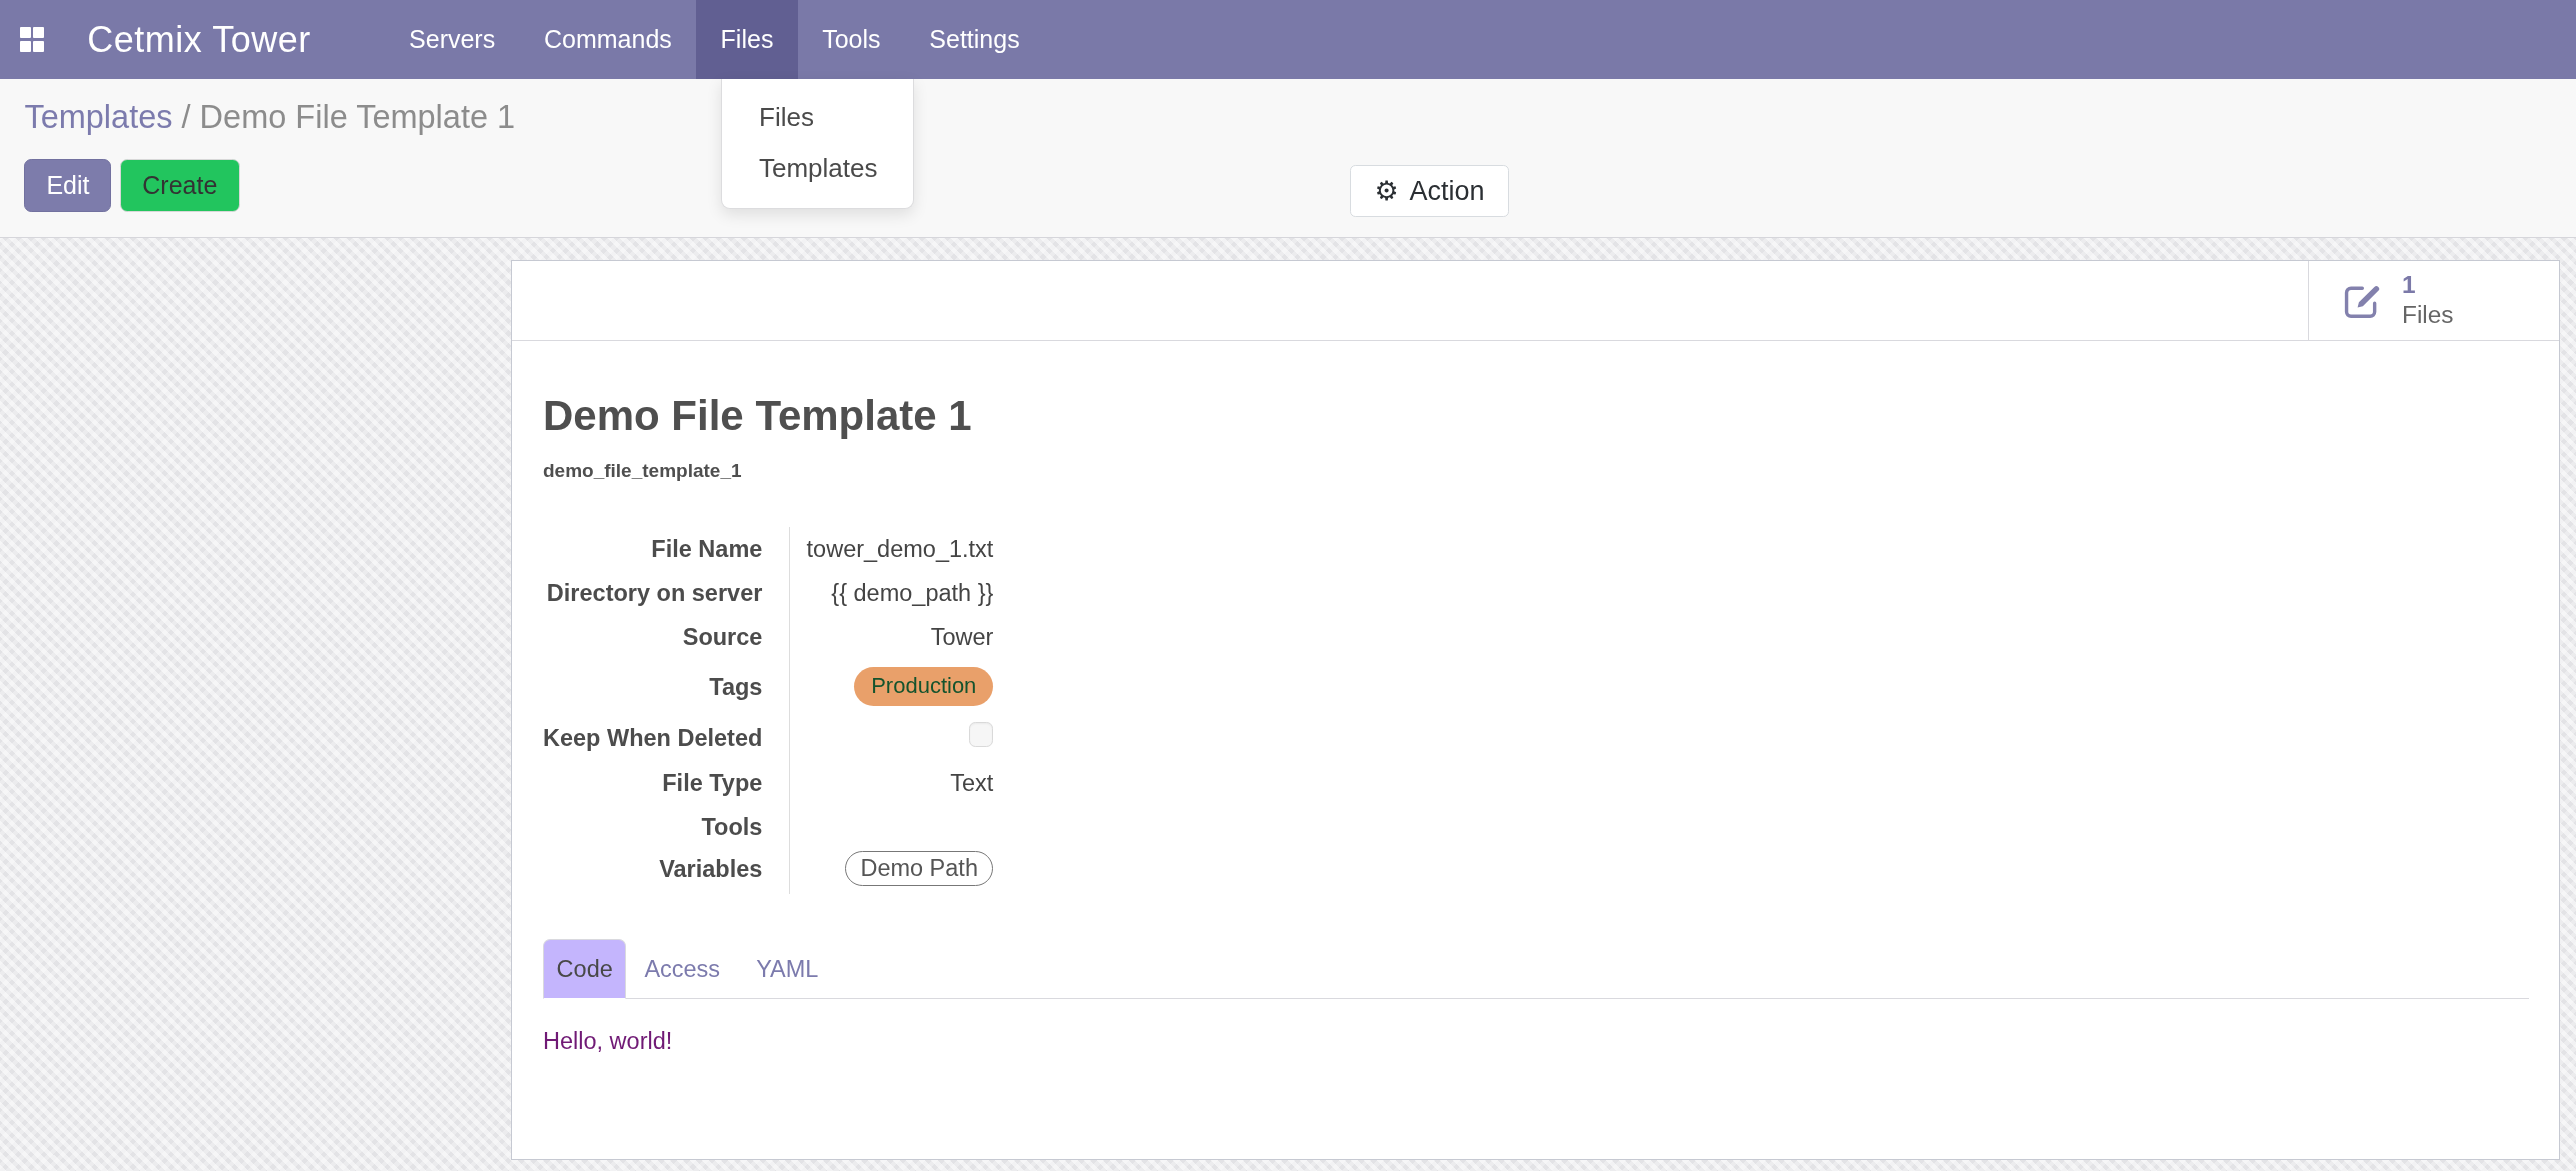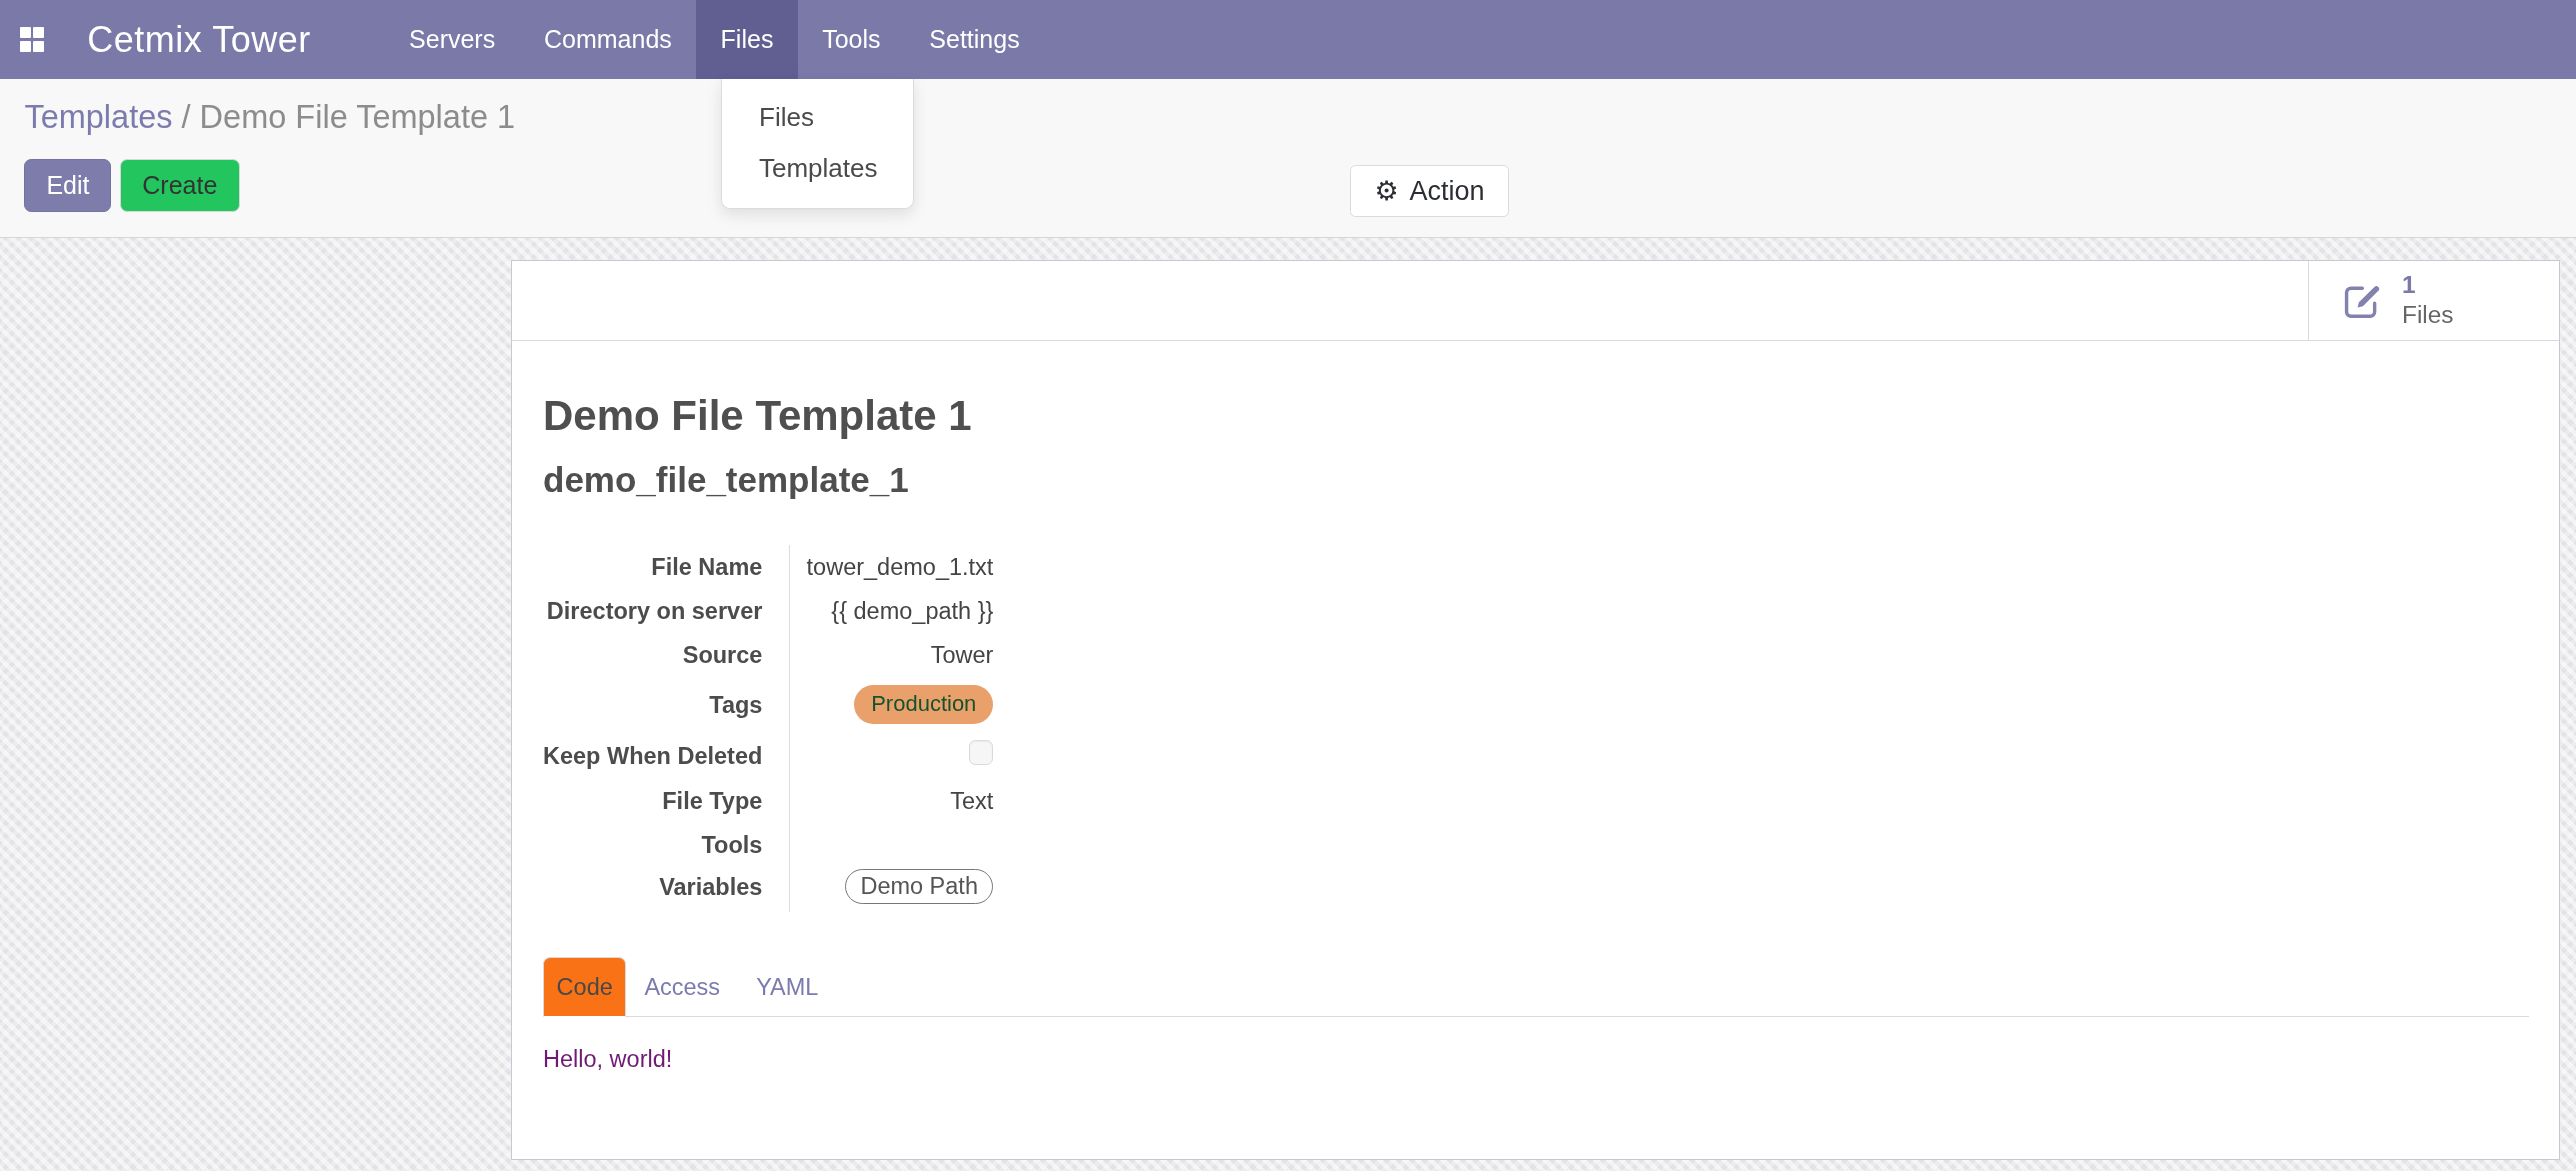--- a/index.html
+++ b/index.html
@@ -62,39 +62,39 @@
     display:flex;justify-content:flex-end;}
   .stat-button{width:251px;height:100%;border-left:0.9px solid var(--border-light);
     display:flex;align-items:center;gap:20px;padding-left:31px;cursor:pointer;background:#fff;}
   .stat-icon{width:42px;height:42px;flex:0 0 auto;}
   .stat-text{display:flex;flex-direction:column;line-height:1.25;}
   .stat-count{font-size:24.4px;font-weight:bold;color:#7b79a8;}
   .stat-label{font-size:24.4px;color:var(--text-gray);}
 
   .sheet-body{padding:51px 32.5px 0 31px;}
   .record-title{font-size:42px;font-weight:bold;color:#4f4f4f;}
-  .record-ref{font-size:35px;font-weight:bold;color:#4f4f4f;margin-top:20px;}
+  .record-ref{font-size:19px;font-weight:bold;color:#4f4f4f;margin-top:20px;}
 
   table.fields{border-collapse:collapse;margin-top:45px;}
   td{vertical-align:middle;text-align:right;}
   td.lbl{min-width:188px;padding:8.1px 27px 8.1px 0;border-right:0.9px solid #ddd;
     font-weight:bold;color:var(--text-dark);font-size:23.5px;line-height:28px;}
   td.lbl.no-pad{padding-bottom:1.8px;}
   td.val{padding:8.1px 0 8.1px 16.2px;font-size:23.5px;color:#444;line-height:28px;}
   .tag-pill{display:inline-block;background:var(--tag-orange);color:#14532d;
     border-radius:902px;padding:4.5px 17px 6.3px;font-size:22px;cursor:pointer;}
   .checkbox{display:inline-block;width:24.4px;height:24.4px;border:0.9px solid #d9d9d9;
     border-radius:6.3px;background:#f6f6f6;box-shadow:inset 0 0.9px 1.8px rgba(0,0,0,.05);cursor:pointer;}
   .var-pill{display:inline-block;border:1.8px solid #777;color:#555;
     border-radius:902px;padding:1.8px 14.4px 3.6px;font-size:23.5px;cursor:pointer;}
 
   .tabs{display:flex;align-items:flex-end;margin-top:45px;width:1986px;
     border-bottom:0.9px solid var(--border-light);}
   .tab{font-size:23.5px;padding:15.3px 18px;cursor:pointer;color:var(--accent);text-decoration:none;}
-  .tab.active{color:#484848;background:#f97316;border:0.9px solid var(--border-light);
+  .tab.active{color:#484848;background:#c4b5fd;border:0.9px solid var(--border-light);
     border-bottom:0.9px solid #fff;border-radius:7.2px 7.2px 0 0;margin-bottom:-0.9px;
     padding:15.3px 12.6px;min-width:77px;text-align:center;}
   .tab-pane{margin-top:29px;font-size:23.5px;color:#701a75;}
 </style>
 </head>
 <body>
 
 <header class="navbar">
   <div class="apps-toggle">
     <div class="apps-grid">

